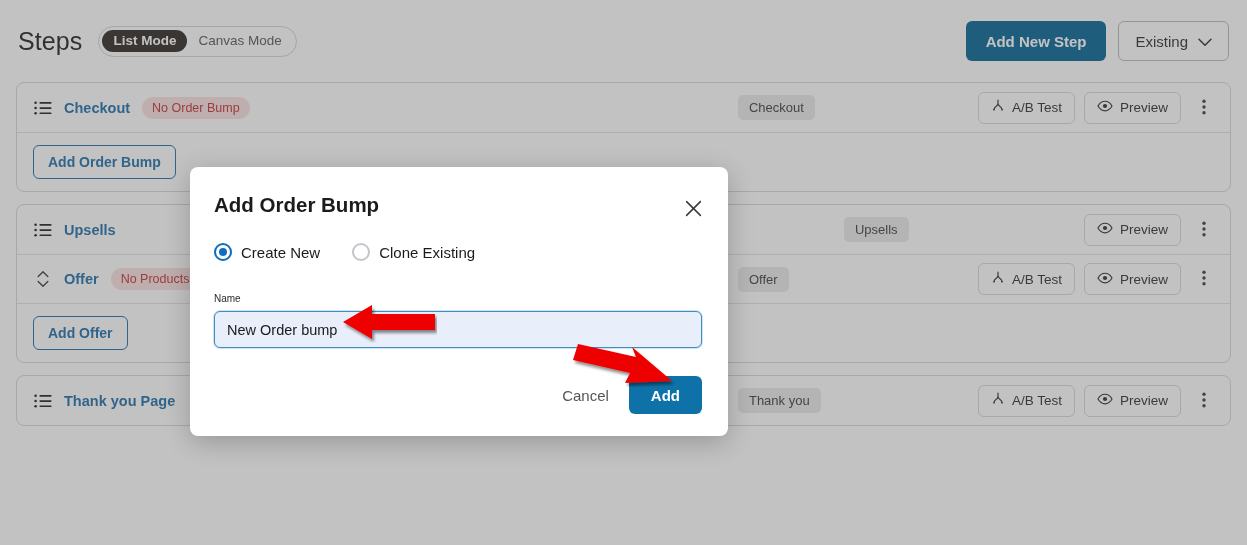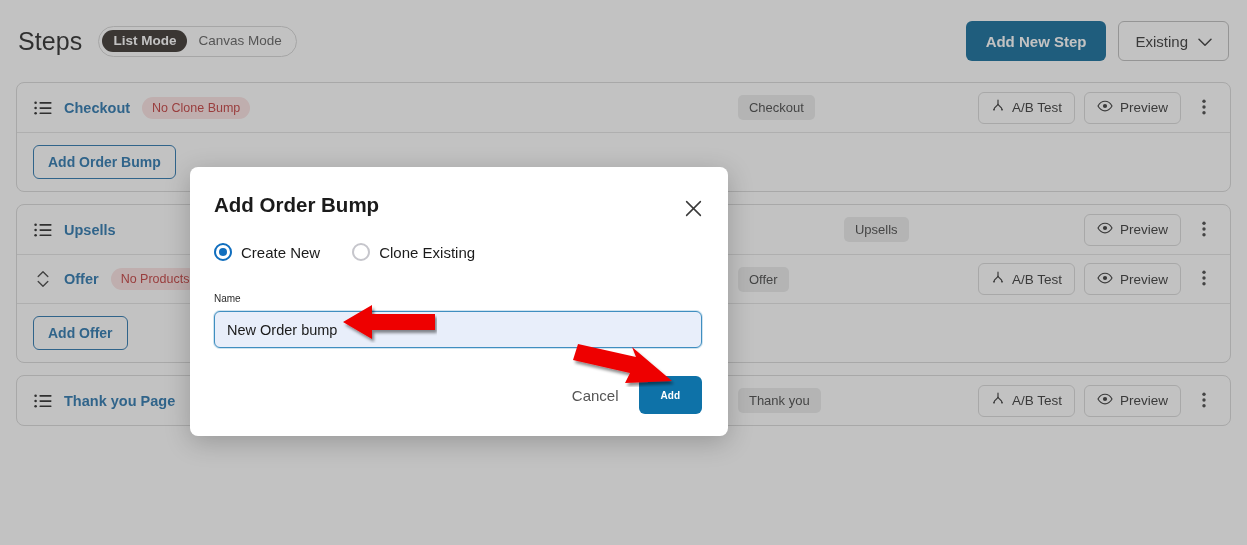--- a/index.html
+++ b/index.html
@@ -345,21 +345,21 @@
     cursor: pointer;
     padding: 6px 4px;
   }
 
   .btn-add {
     background: #0e72a8;
     color: #ffffff;
     border: none;
     border-radius: 6px;
     font-family: inherit;
-    font-size: 10px;
+    font-size: 15px;
     font-weight: 600;
     height: 38px;
     padding: 0 22px;
     cursor: pointer;
     text-align: right;
   }
 
   
   .annot {
     position: absolute;
@@ -402,21 +402,21 @@
         <svg width="18" height="14" viewBox="0 0 18 14" fill="none">
           <circle cx="1.6" cy="1.8" r="1.3" fill="#1b1b1b"></circle>
           <circle cx="1.6" cy="7" r="1.3" fill="#1b1b1b"></circle>
           <circle cx="1.6" cy="12.2" r="1.3" fill="#1b1b1b"></circle>
           <rect x="5.4" y="1" width="12.2" height="1.7" rx="0.8" fill="#1b1b1b"></rect>
           <rect x="5.4" y="6.2" width="12.2" height="1.7" rx="0.8" fill="#1b1b1b"></rect>
           <rect x="5.4" y="11.4" width="12.2" height="1.7" rx="0.8" fill="#1b1b1b"></rect>
         </svg>
       </span>
       <span class="row-name">Checkout</span>
-      <span class="row-badge-warn">No Clone Bump</span>
+      <span class="row-badge-warn">No Order Bump</span>
       <span class="row-spacer"></span>
       <span class="type-chip-slot">
         <span class="type-chip">Checkout</span>
       </span>
       <span class="row-actions">
         <button class="ghost-btn ghost-btn-ab">
           <span>
             <svg width="14" height="14" viewBox="0 0 14 14" fill="none">
               <path d="M7 1.2 V4.4 M7 4.4 C7 7.4 3 7.4 3 10.4 M7 4.4 C7 7.4 11 7.4 11 10.4" stroke="#2b2b2b" stroke-width="1.2" stroke-linecap="round"></path>
               <path d="M1.8 10.2 L3 12 L4.2 10.2 Z" fill="#2b2b2b"></path>

